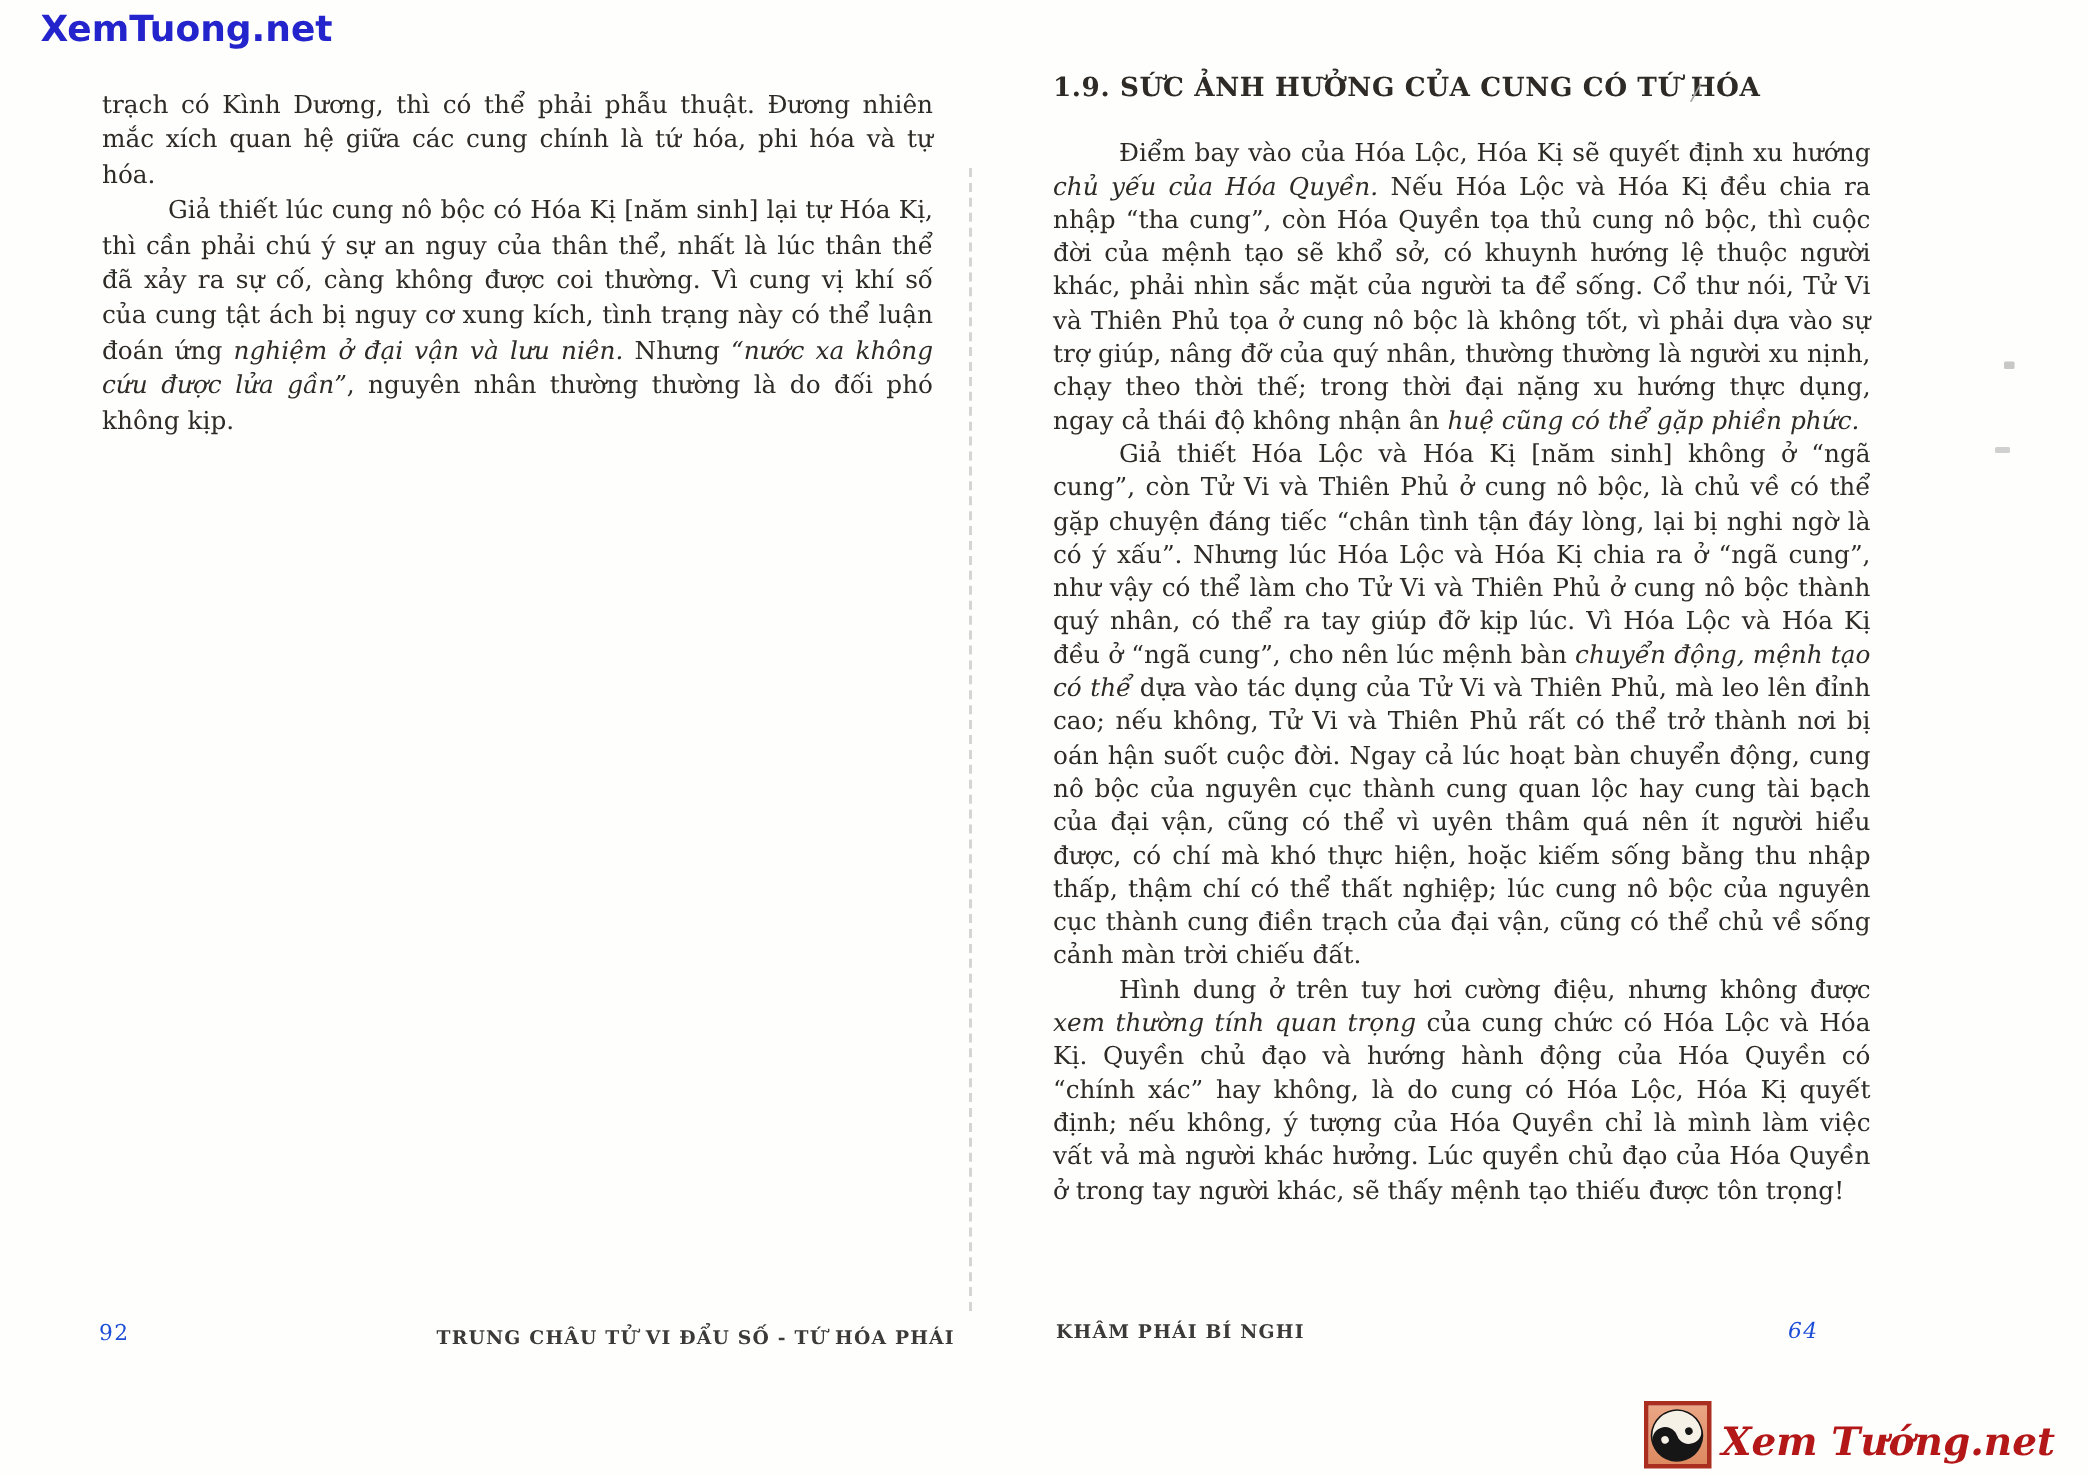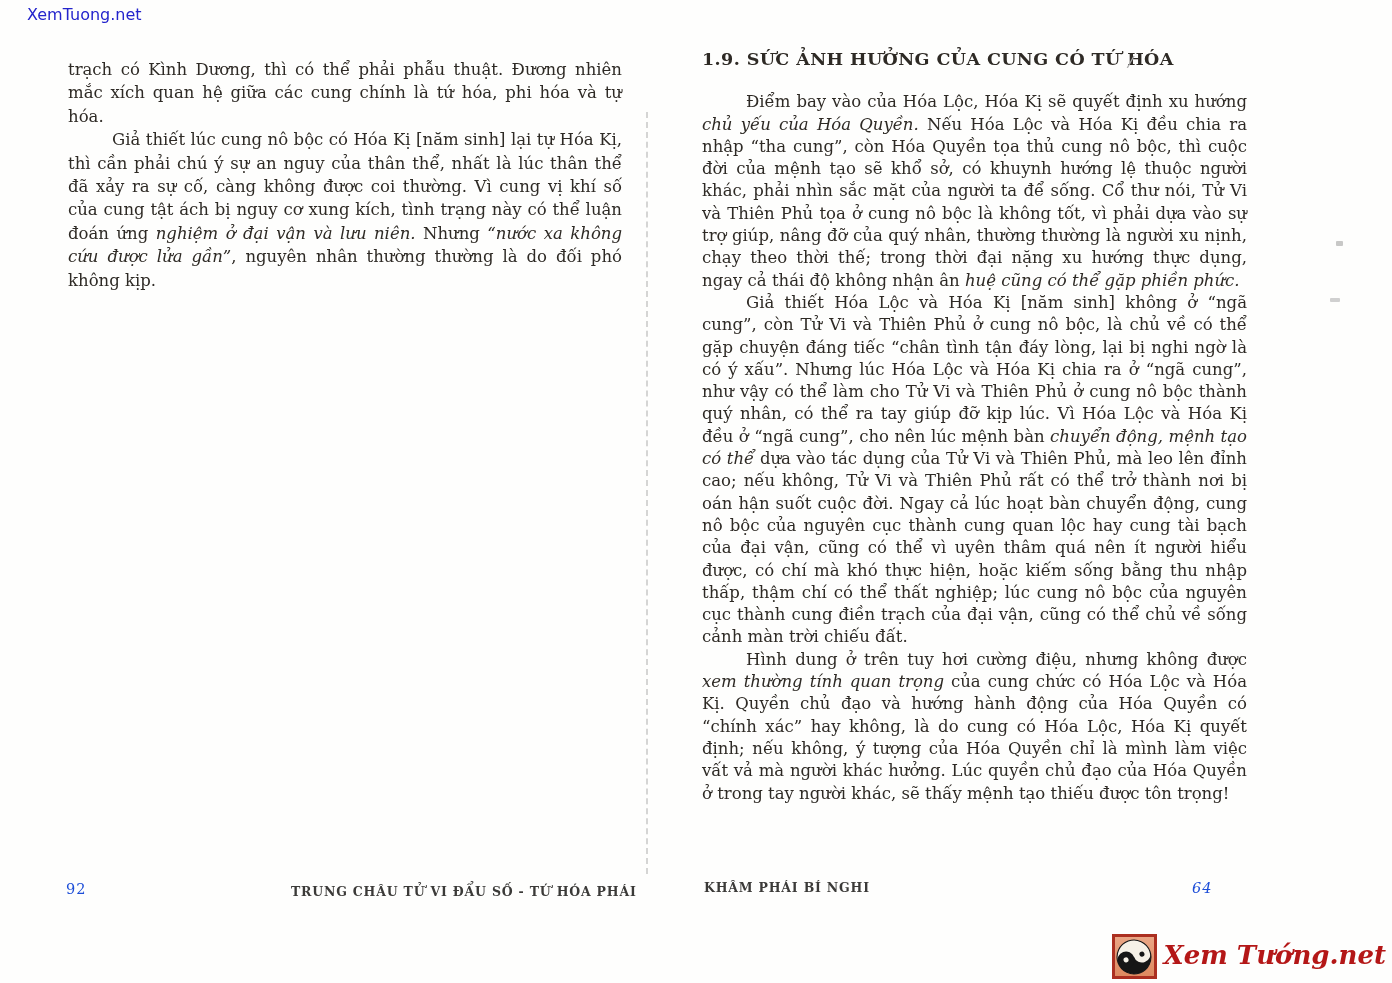--- a/index.html
+++ b/index.html
@@ -7,21 +7,21 @@
     width:1392px;height:983px;
     background:#fefefd;
     position:relative;
     overflow:hidden;
     font-family:"DejaVu Serif","Liberation Serif",serif;
     color:#2e2a25;
   }
   .site-link{
     position:absolute;left:27px;top:5px;
     font-family:"DejaVu Sans","Liberation Sans",sans-serif;
-    font-size:16px;font-weight:400;
+    font-size:24px;font-weight:700;
     color:#2424cc;text-decoration:none;
     cursor:pointer;
   }
   .page{position:absolute;text-align:justify;}
   .left-page{left:68px;top:58px;width:554px;font-size:16.5px;line-height:23.4px;}
   .right-page{left:702px;top:48px;width:545px;font-size:16.5px;line-height:22.3px;}
   .heading{
     font-size:17.5px;font-weight:bold;
     letter-spacing:.4px;
     margin:0 0 21px 0;
@@ -45,22 +45,22 @@
     border-left:2px dashed rgba(70,70,70,.22);
   }
   .pen-mark{
     position:absolute;left:1128px;top:52px;
     color:#a9a9a9;font-size:16px;transform:rotate(12deg);
   }
   .speck{position:absolute;background:#9a9a9a;border-radius:1px;}
   .speck.s1{left:1336px;top:241px;width:7px;height:5px;opacity:.55;}
   .speck.s2{left:1330px;top:298px;width:10px;height:4px;opacity:.45;}
   .logo{
-    position:absolute;right:6px;bottom:4px;
-    display:flex;align-items:center;gap:7px;
+    position:absolute;right:22px;bottom:4px;
+    display:flex;align-items:flex-end;gap:7px;
   }
   .yy-square{
     width:45px;height:45px;box-sizing:border-box;
     border:3px solid #ab2f20;
     background:linear-gradient(180deg,#eaa685 0%,#dd8a60 100%);
     display:flex;align-items:center;justify-content:center;
   }
   .yy-square svg{width:36px;height:36px;display:block;}
   .logo-text{
     font-family:"DejaVu Serif","Liberation Serif",serif;

